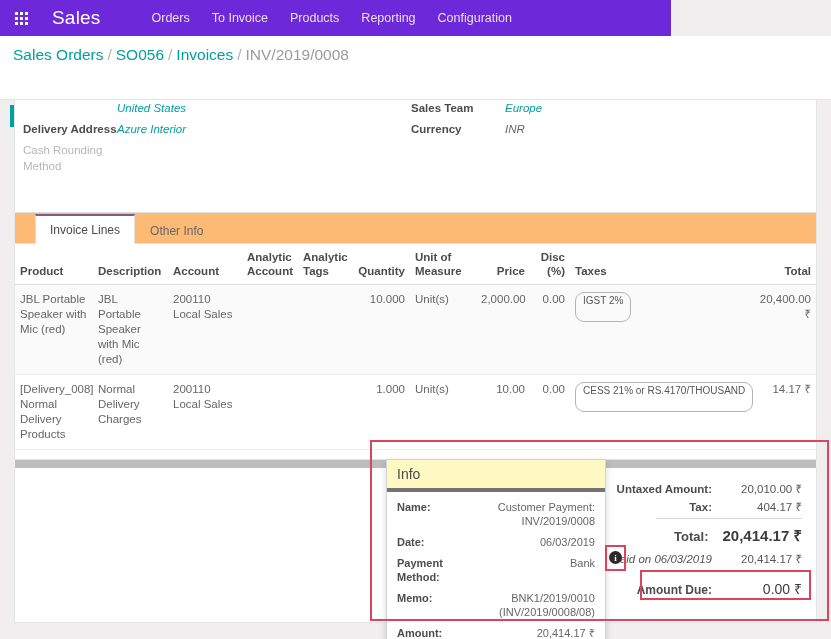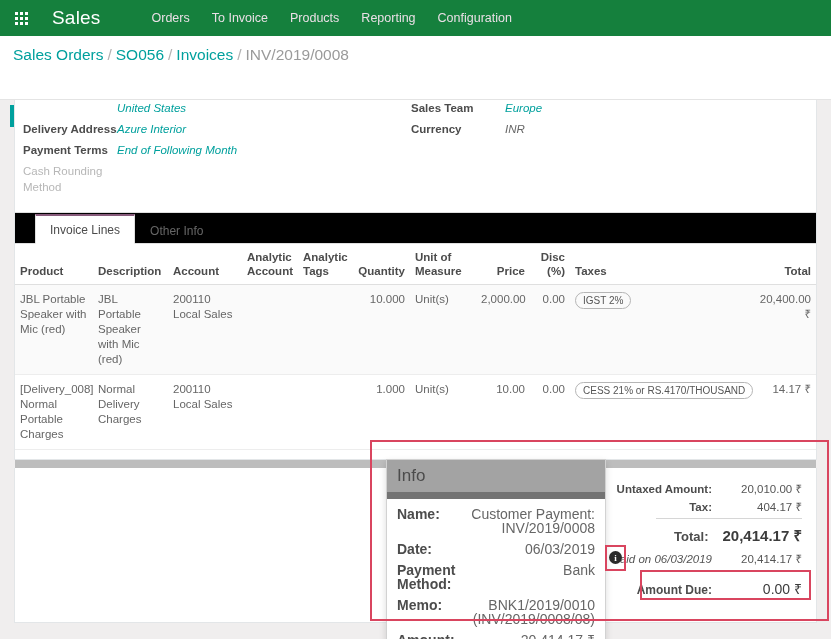--- a/index.html
+++ b/index.html
@@ -15,22 +15,22 @@
   #page {
     position: relative;
     width: 831px; height: 639px;
     background: #f0eeee;
     overflow: hidden;
   }
 
   
   .navbar {
     position: absolute; top: 0; left: 0;
-    width: 831px; height: 36px;
-    background: #15803d;
+    width: 671px; height: 36px;
+    background: #6d28d9;
     display: flex; align-items: center;
   }
   .apps-grid {
     width: 30px; margin-left: 6px;
     display: flex; justify-content: center; align-items: center;
     cursor: pointer;
   }
   .apps-grid .g {
     display: grid;
     grid-template-columns: repeat(3, 3px);
@@ -117,21 +117,21 @@
   .notebook {
     position: relative;
     border-top: 1px solid #dfdfdf;
     margin: 0 0 0 0;
   }
   .tabs {
     display: flex; align-items: flex-end;
     padding-left: 20px;
     height: 31px;
     border-bottom: 1px solid #dfdfdf;
-    background: #000000;
+    background: #fdba74;
   }
   .tab {
     font-size: 12px; color: #666;
     padding: 7px 14px 6px 14px;
     border: 1px solid transparent;
     border-bottom: none;
     cursor: pointer; position: relative; top: 1px;
   }
   .tab.active {
     color: #4c4c4c;
@@ -156,21 +156,21 @@
   table.lines td {
     font-size: 11.5px; color: #666;
     padding: 7px 5px 7px 5px;
     vertical-align: top; line-height: 15px;
     border-bottom: 1px solid #ededed;
   }
   table.lines tr.zebra td { background: #fafafa; }
   .badge {
     display: inline-block;
     border: 1px solid #b5b5b5; border-radius: 9px;
-    padding: 1px 7px 1px 7px;
+    padding: 1px 7px 14px 7px;
     font-size: 10px; color: #555; white-space: nowrap;
     line-height: 13px;
   }
   .col-prod   { width: 78px; }
   .col-desc   { width: 75px; }
   .col-acct   { width: 74px; }
   .col-aacct  { width: 56px; }
   .col-atag   { width: 50px; }
   .col-qty    { width: 62px; }
   .col-uom    { width: 66px; }
@@ -228,29 +228,29 @@
   
   .popover {
     position: absolute; left: 386px; top: 459px;
     width: 220px;
     background: #ffffff;
     border: 1px solid #d2d2d2;
     box-shadow: 0 3px 7px rgba(0,0,0,.14);
     z-index: 25;
   }
   .popover .pop-head {
-    background: #a3a3a3;
-    border-bottom: 7px solid #737373;
+    background: #fef9c3;
+    border-bottom: 4px solid #737373;
     padding: 6px 10px;
-    font-size: 17px; color: #4c4c4c;
+    font-size: 14px; color: #4c4c4c;
   }
   .popover .pop-body { padding: 8px 10px 6px 10px; }
   .prow {
     display: flex; align-items: flex-start;
-    font-size: 14px; line-height: 14px;
+    font-size: 11px; line-height: 14px;
     margin-bottom: 7px;
   }
   .prow .pl { font-weight: bold; color: #4c4c4c; flex: 0 0 58px; }
   .prow .pv { flex: 1; text-align: right; color: #666; }
 
   
   .hl {
     position: absolute;
     border: 2px solid #d9455f;
     pointer-events: none;
@@ -313,24 +313,20 @@
 
     <div class="fields">
       <div class="fcol-l">
         <div class="frow">
           <div class="flabel"></div>
           <div class="fval link">United States</div>
         </div>
         <div class="frow">
           <div class="flabel">Delivery Address</div>
           <div class="fval link">Azure Interior</div>
-        </div>
-        <div class="frow">
-          <div class="flabel">Payment Terms</div>
-          <div class="fval link">End of Following Month</div>
         </div>
         <div class="frow">
           <div class="flabel muted">Cash Rounding Method</div>
           <div class="fval"></div>
         </div>
       </div>
 
       <div class="fcol-r">
         <div class="frow">
           <div class="flabel">Sales Team</div>
@@ -386,21 +382,21 @@
             <td></td>
             <td></td>
             <td class="r">10.000</td>
             <td>Unit(s)</td>
             <td class="r">2,000.00</td>
             <td class="r">0.00</td>
             <td><span class="badge">IGST 2%</span></td>
             <td class="r">20,400.00 ₹</td>
           </tr>
           <tr>
-            <td>[Delivery_008] Normal Portable Charges</td>
+            <td>[Delivery_008] Normal Delivery Products</td>
             <td>Normal Delivery Charges</td>
             <td>200110 Local Sales</td>
             <td></td>
             <td></td>
             <td class="r">1.000</td>
             <td>Unit(s)</td>
             <td class="r">10.00</td>
             <td class="r">0.00</td>
             <td><span class="badge">CESS 21% or RS.4170/THOUSAND</span></td>
             <td class="r">14.17 ₹</td>

